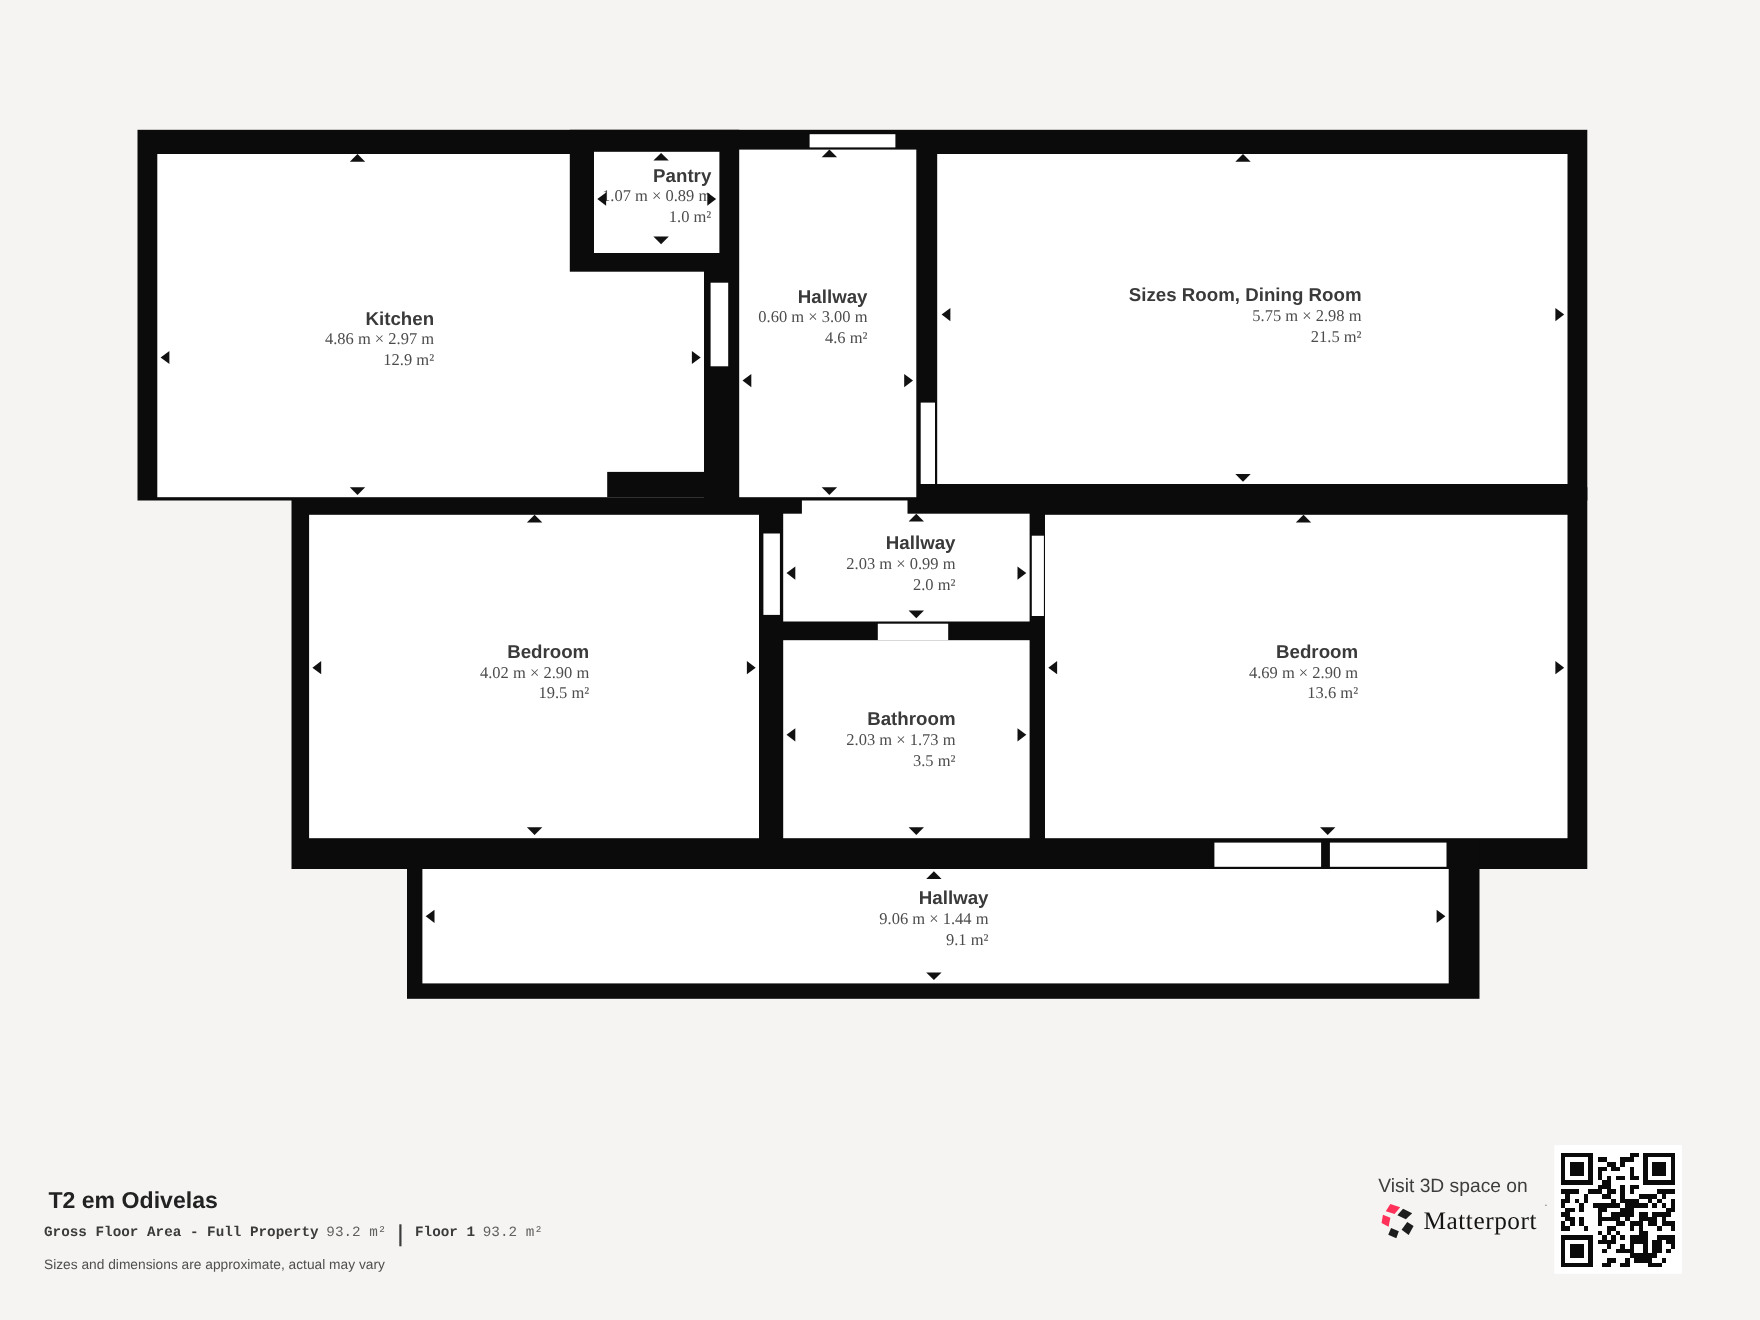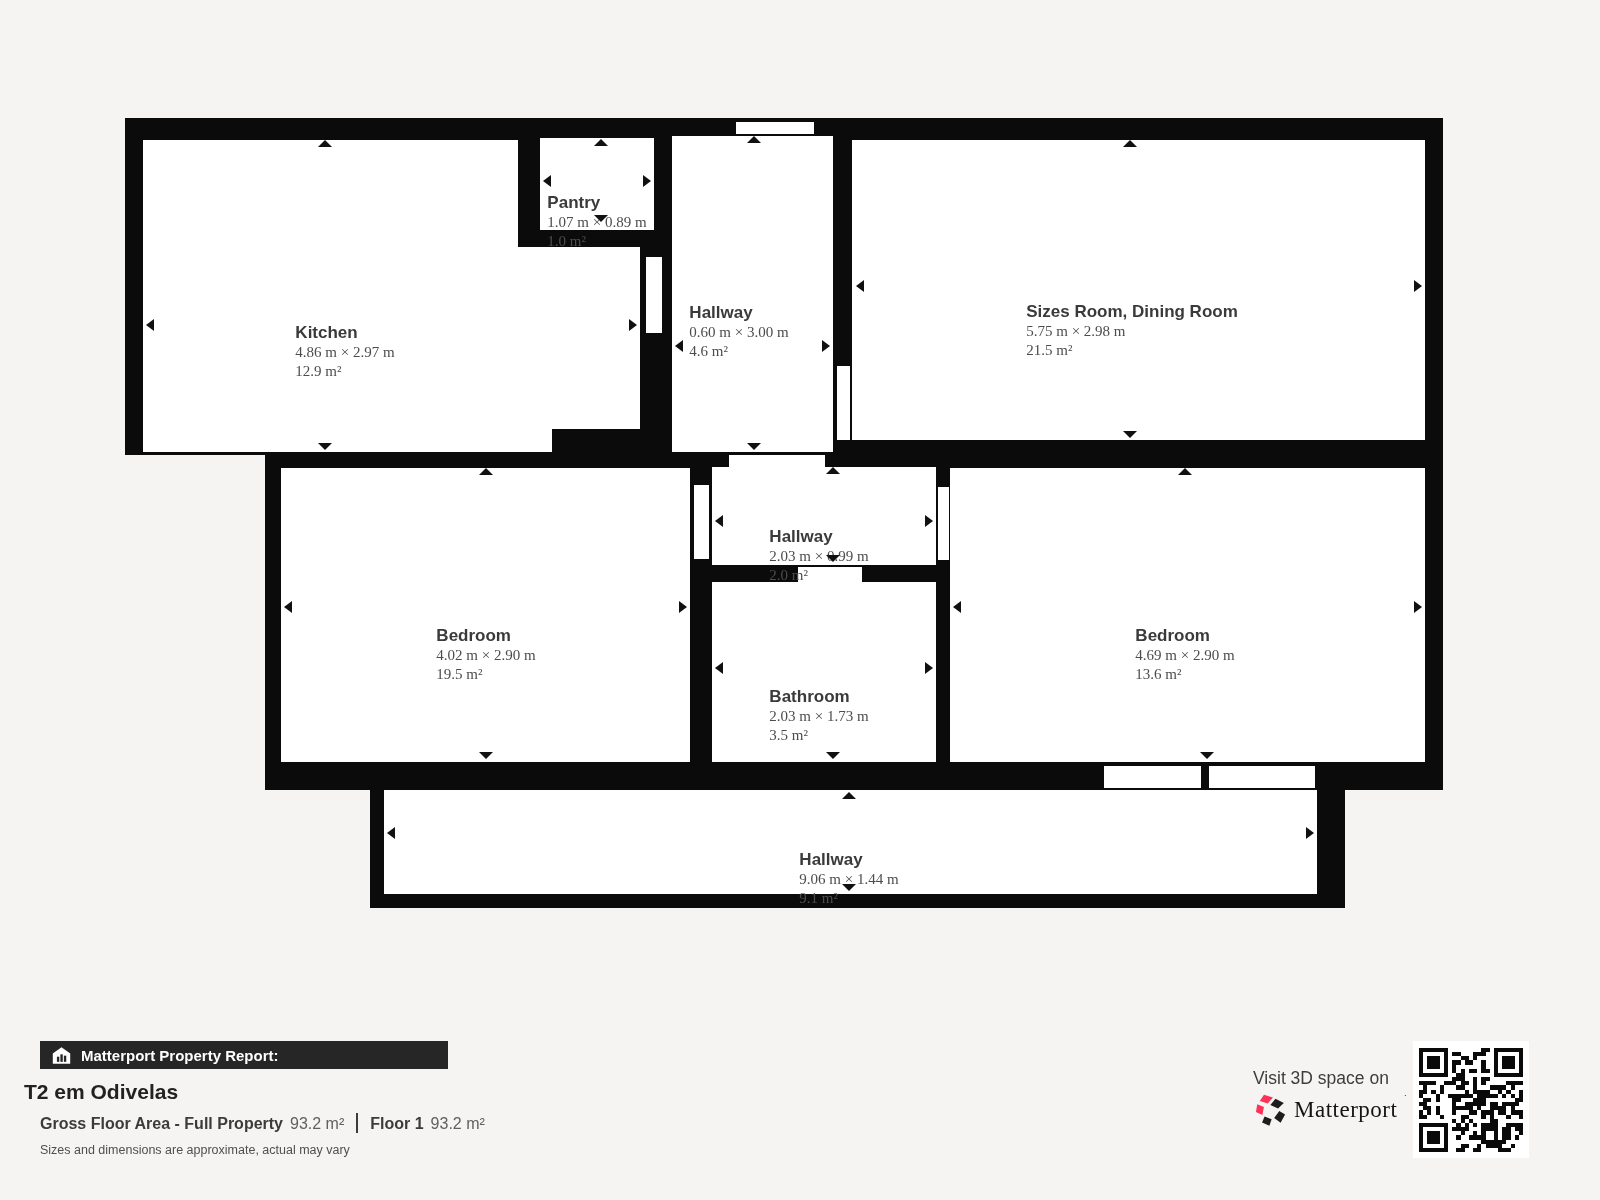--- a/index.html
+++ b/index.html
@@ -5,36 +5,36 @@
   * { box-sizing: border-box; }
   html,body { margin:0; padding:0; }
   body { width:1600px; height:1200px; background:#f5f4f2; font-family:"Liberation Sans", sans-serif; }
   .canvas { position:relative; width:1600px; height:1200px; overflow:hidden; }
 
   
   .wall  { position:absolute; background:#0b0b0b; }
   .floor { position:absolute; background:#ffffff; }
   .door  { position:absolute; background:#ffffff; }
 
-  .room-label { position:absolute; text-align:left; transform:translateX(-50%); white-space:nowrap; pointer-events:none;margin-top:43px; }
+  .room-label { position:absolute; text-align:right; transform:translateX(-50%); white-space:nowrap; pointer-events:none; }
   .room-name  { font-size:17px; font-weight:bold; color:#3a3a3a; line-height:20px; }
   .room-dims, .room-area { font-size:15px; color:#4c4c4c; line-height:19px;font-family:Liberation Serif, serif; }
 
   .arr { position:absolute; width:0; height:0; }
   .arr.up    { border-left:7px solid transparent; border-right:7px solid transparent; border-bottom:7px solid #111; }
   .arr.down  { border-left:7px solid transparent; border-right:7px solid transparent; border-top:7px solid #111; }
   .arr.left  { border-top:6px solid transparent; border-bottom:6px solid transparent; border-right:8px solid #111; }
   .arr.right { border-top:6px solid transparent; border-bottom:6px solid transparent; border-left:8px solid #111; }
 
   
   .report-bar { position:absolute; left:40px; top:1041px; width:408px; height:28px; background:#262626;
                 display:flex; align-items:center; gap:10px; padding:0 12px; }
   .report-bar-text { color:#ffffff; font-size:15px; font-weight:bold; }
-  .report-title { position:absolute; left:24px; top:1080px; font-size:21px; font-weight:bold; color:#222222; }
-  .report-stats { position:absolute; left:40px; top:1113px; display:flex; align-items:flex-end; font-size:16px; color:#606060; }
+  .report-title { position:absolute; left:44px; top:1080px; font-size:21px; font-weight:bold; color:#222222; }
+  .report-stats { position:absolute; left:40px; top:1113px; display:flex; align-items:flex-start; font-size:13px; color:#606060;font-family:Liberation Mono, monospace; }
   .report-stats .lbl { font-weight:bold; color:#3b3b3b; margin-right:7px; }
   .stat-divider { display:inline-block; width:2px; height:20px; background:#3c3c3c; margin:0 12px; }
   .report-disclaimer { position:absolute; left:40px; top:1143px; font-size:12.5px; color:#4f4f4f; }
 
   .cta-text { position:absolute; left:1253px; top:1068px; width:140px; font-size:17.5px; color:#3d3d3d; white-space:nowrap; }
   .brand-row { position:absolute; left:1255px; top:1094px; display:flex; align-items:center; gap:7px; }
   .brand-word { font-family:"Liberation Serif", serif; font-size:23px; color:#141414; letter-spacing:0.5px; }
   .brand-tm { font-size:9px; color:#141414; vertical-align:super; }
   .qr-box { position:absolute; left:1413px; top:1041px; width:116px; height:117px; background:#ffffff;
             display:flex; align-items:center; justify-content:center; }
@@ -149,31 +149,20 @@
           <div class="room-dims">9.06 m × 1.44 m</div>
           <div class="room-area">9.1 m²</div>
         </div>
         <div class="arr up" style="left: 842px; top: 792px;"></div>
         <div class="arr down" style="left: 842px; top: 884px;"></div>
         <div class="arr left" style="left: 387px; top: 827px;"></div>
         <div class="arr right" style="left: 1306px; top: 827px;"></div>
       </div>
   </div>
 
-  <div class="report-bar">
-    <span style="display:flex">
-      <svg width="19" height="19" viewBox="0 0 24 24">
-        <path d="M12 1.5 L23 9.5 V22.5 H1 V9.5 Z" fill="#ffffff"></path>
-        <rect x="6.2" y="13.5" width="3" height="6.5" fill="#262626"></rect>
-        <rect x="10.6" y="10.5" width="3" height="9.5" fill="#262626"></rect>
-        <rect x="15" y="12.2" width="3" height="7.8" fill="#262626"></rect>
-      </svg>
-    </span>
-    <span class="report-bar-text">Matterport Property Report:</span>
-  </div>
 
   <div class="report-title">T2 em Odivelas</div>
 
   <div class="report-stats">
     <span class="lbl">Gross Floor Area - Full Property</span>
     <span>93.2 m²</span>
     <span class="stat-divider"></span>
     <span class="lbl">Floor 1</span>
     <span>93.2 m²</span>
   </div>

